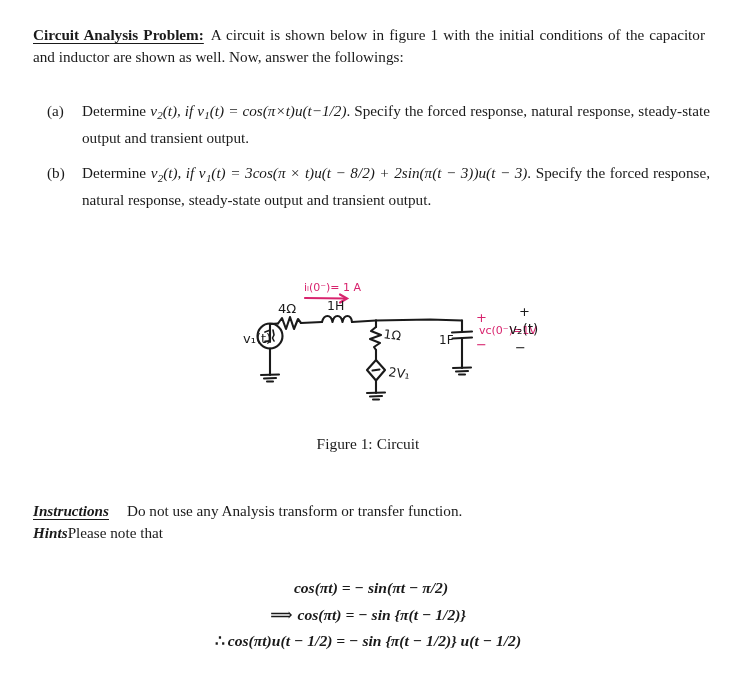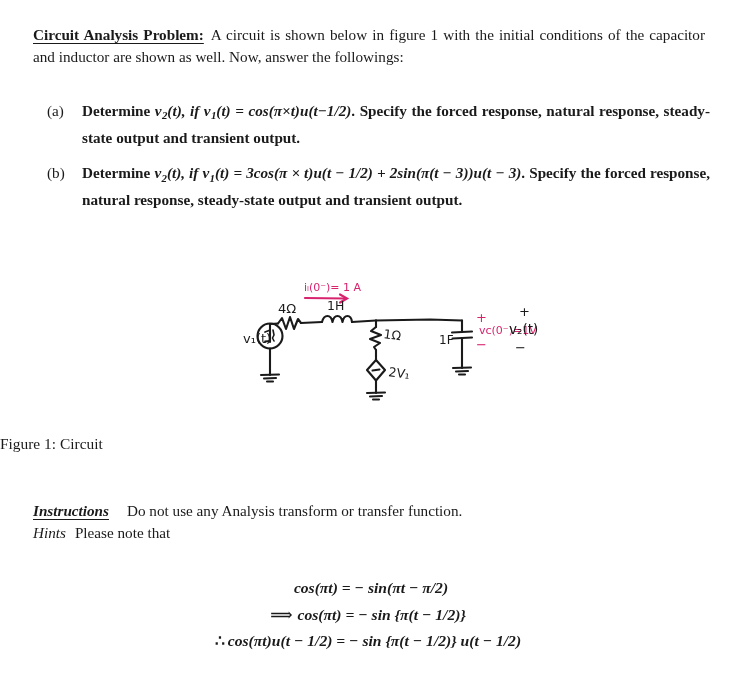--- a/index.html
+++ b/index.html
@@ -58,21 +58,21 @@
     text-justify: inter-word;
     margin-bottom: 14px;
   }
   .item-label {
     position: absolute;
     left: 0;
     top: 0;
     width: 30px;
     text-align: left;
   }
-  .item-text { display: block; font-weight: bold; }
+  .item-text { display: block; }
 
   
   .mi { font-style: italic; }
   sub.vsub {
     font-size: 0.72em;
     font-style: italic;
     vertical-align: -0.28em;
     padding-left: 0.3px;
   }
 
@@ -87,20 +87,21 @@
   .circuit-svg {
     position: absolute;
     left: 243px;
     top: 0px;
   }
   .fig-caption {
     position: absolute;
     left: 0;
     top: 163px;
     width: 736px;
+    text-align: center;
     font-size: 15.4px;
   }
   .fig-caption .capnum { margin-right: 4px; }
 
   
   .notes {
     position: absolute;
     left: 33px;
     top: 500px;
     width: 680px;
@@ -109,23 +110,22 @@
   }
   .note-row { display: block; white-space: nowrap; }
   .note-key-underline {
     font-weight: bold;
     font-style: italic;
     text-decoration: underline;
     text-underline-offset: 3px;
     margin-right: 18px;
   }
   .note-key {
-    font-weight: normal;
+    font-weight: bold;
     font-style: italic;
-    margin-right: 9px;
   }
 
   
   .equations {
     position: absolute;
     left: 0;
     top: 575px;
     width: 736px;
     text-align: center;
     font-size: 15.6px;
@@ -152,21 +152,21 @@
 
   <div class="items">
 
     <div class="item">
       <span class="item-label">(a)</span>
       <span class="item-text"><span>Determine </span><span class="mi">v</span><sub class="vsub">2</sub><span class="mi">(t), if </span><span class="mi">v</span><sub class="vsub">1</sub><span class="mi">(t) = </span><span class="mi">cos(π×t)u(t−1/2)</span><span>. Specify the forced response, natural response, steady-state output and transient output.</span></span>
     </div>
 
     <div class="item">
       <span class="item-label">(b)</span>
-      <span class="item-text"><span>Determine </span><span class="mi">v</span><sub class="vsub">2</sub><span class="mi">(t), if </span><span class="mi">v</span><sub class="vsub">1</sub><span class="mi">(t) = </span><span class="mi">3cos(π × t)u(t − 1/2) + 2sin(π(t − 3))u(t − 3)</span><span>. Specify the forced response, natural response, steady-state output and transient output.</span></span>
+      <span class="item-text"><span>Determine </span><span class="mi">v</span><sub class="vsub">2</sub><span class="mi">(t), if </span><span class="mi">v</span><sub class="vsub">1</sub><span class="mi">(t) = </span><span class="mi">3cos(π × t)u(t − 8/2) + 2sin(π(t − 3))u(t − 3)</span><span>. Specify the forced response, natural response, steady-state output and transient output.</span></span>
     </div>
 
   </div>
 
   <div class="figure-wrap">
 
     <svg class="circuit-svg" width="300" height="145" viewBox="0 0 300 145">
 
       <g fill="none" stroke="#1a1a1a" stroke-width="2.1" stroke-linecap="round" stroke-linejoin="round">
 

